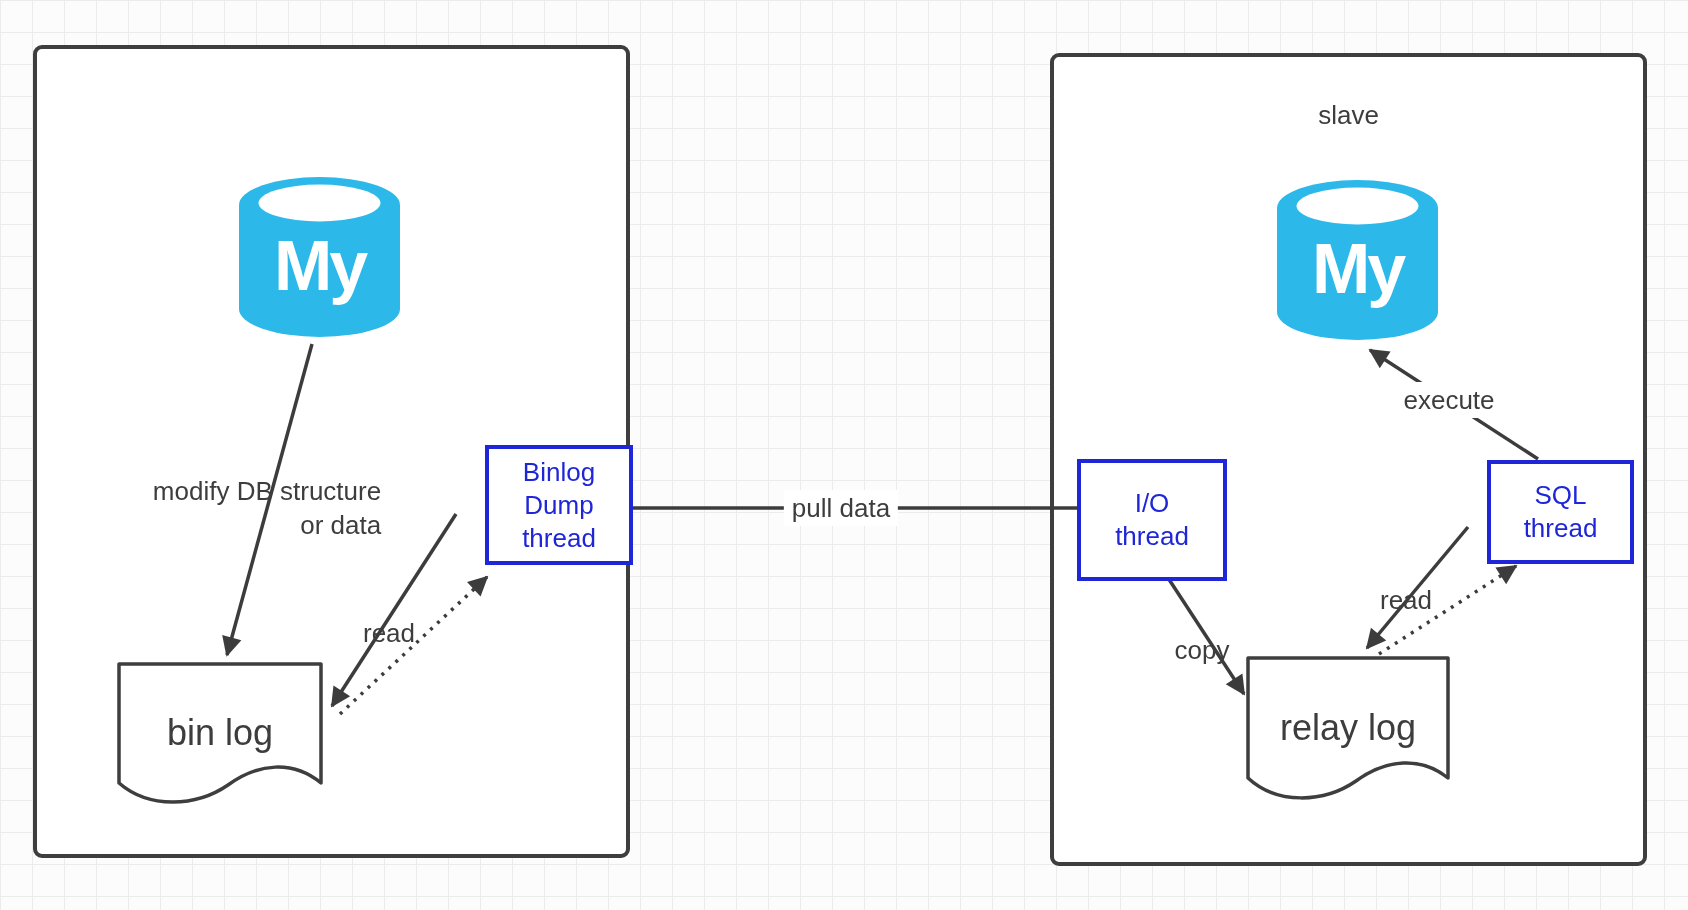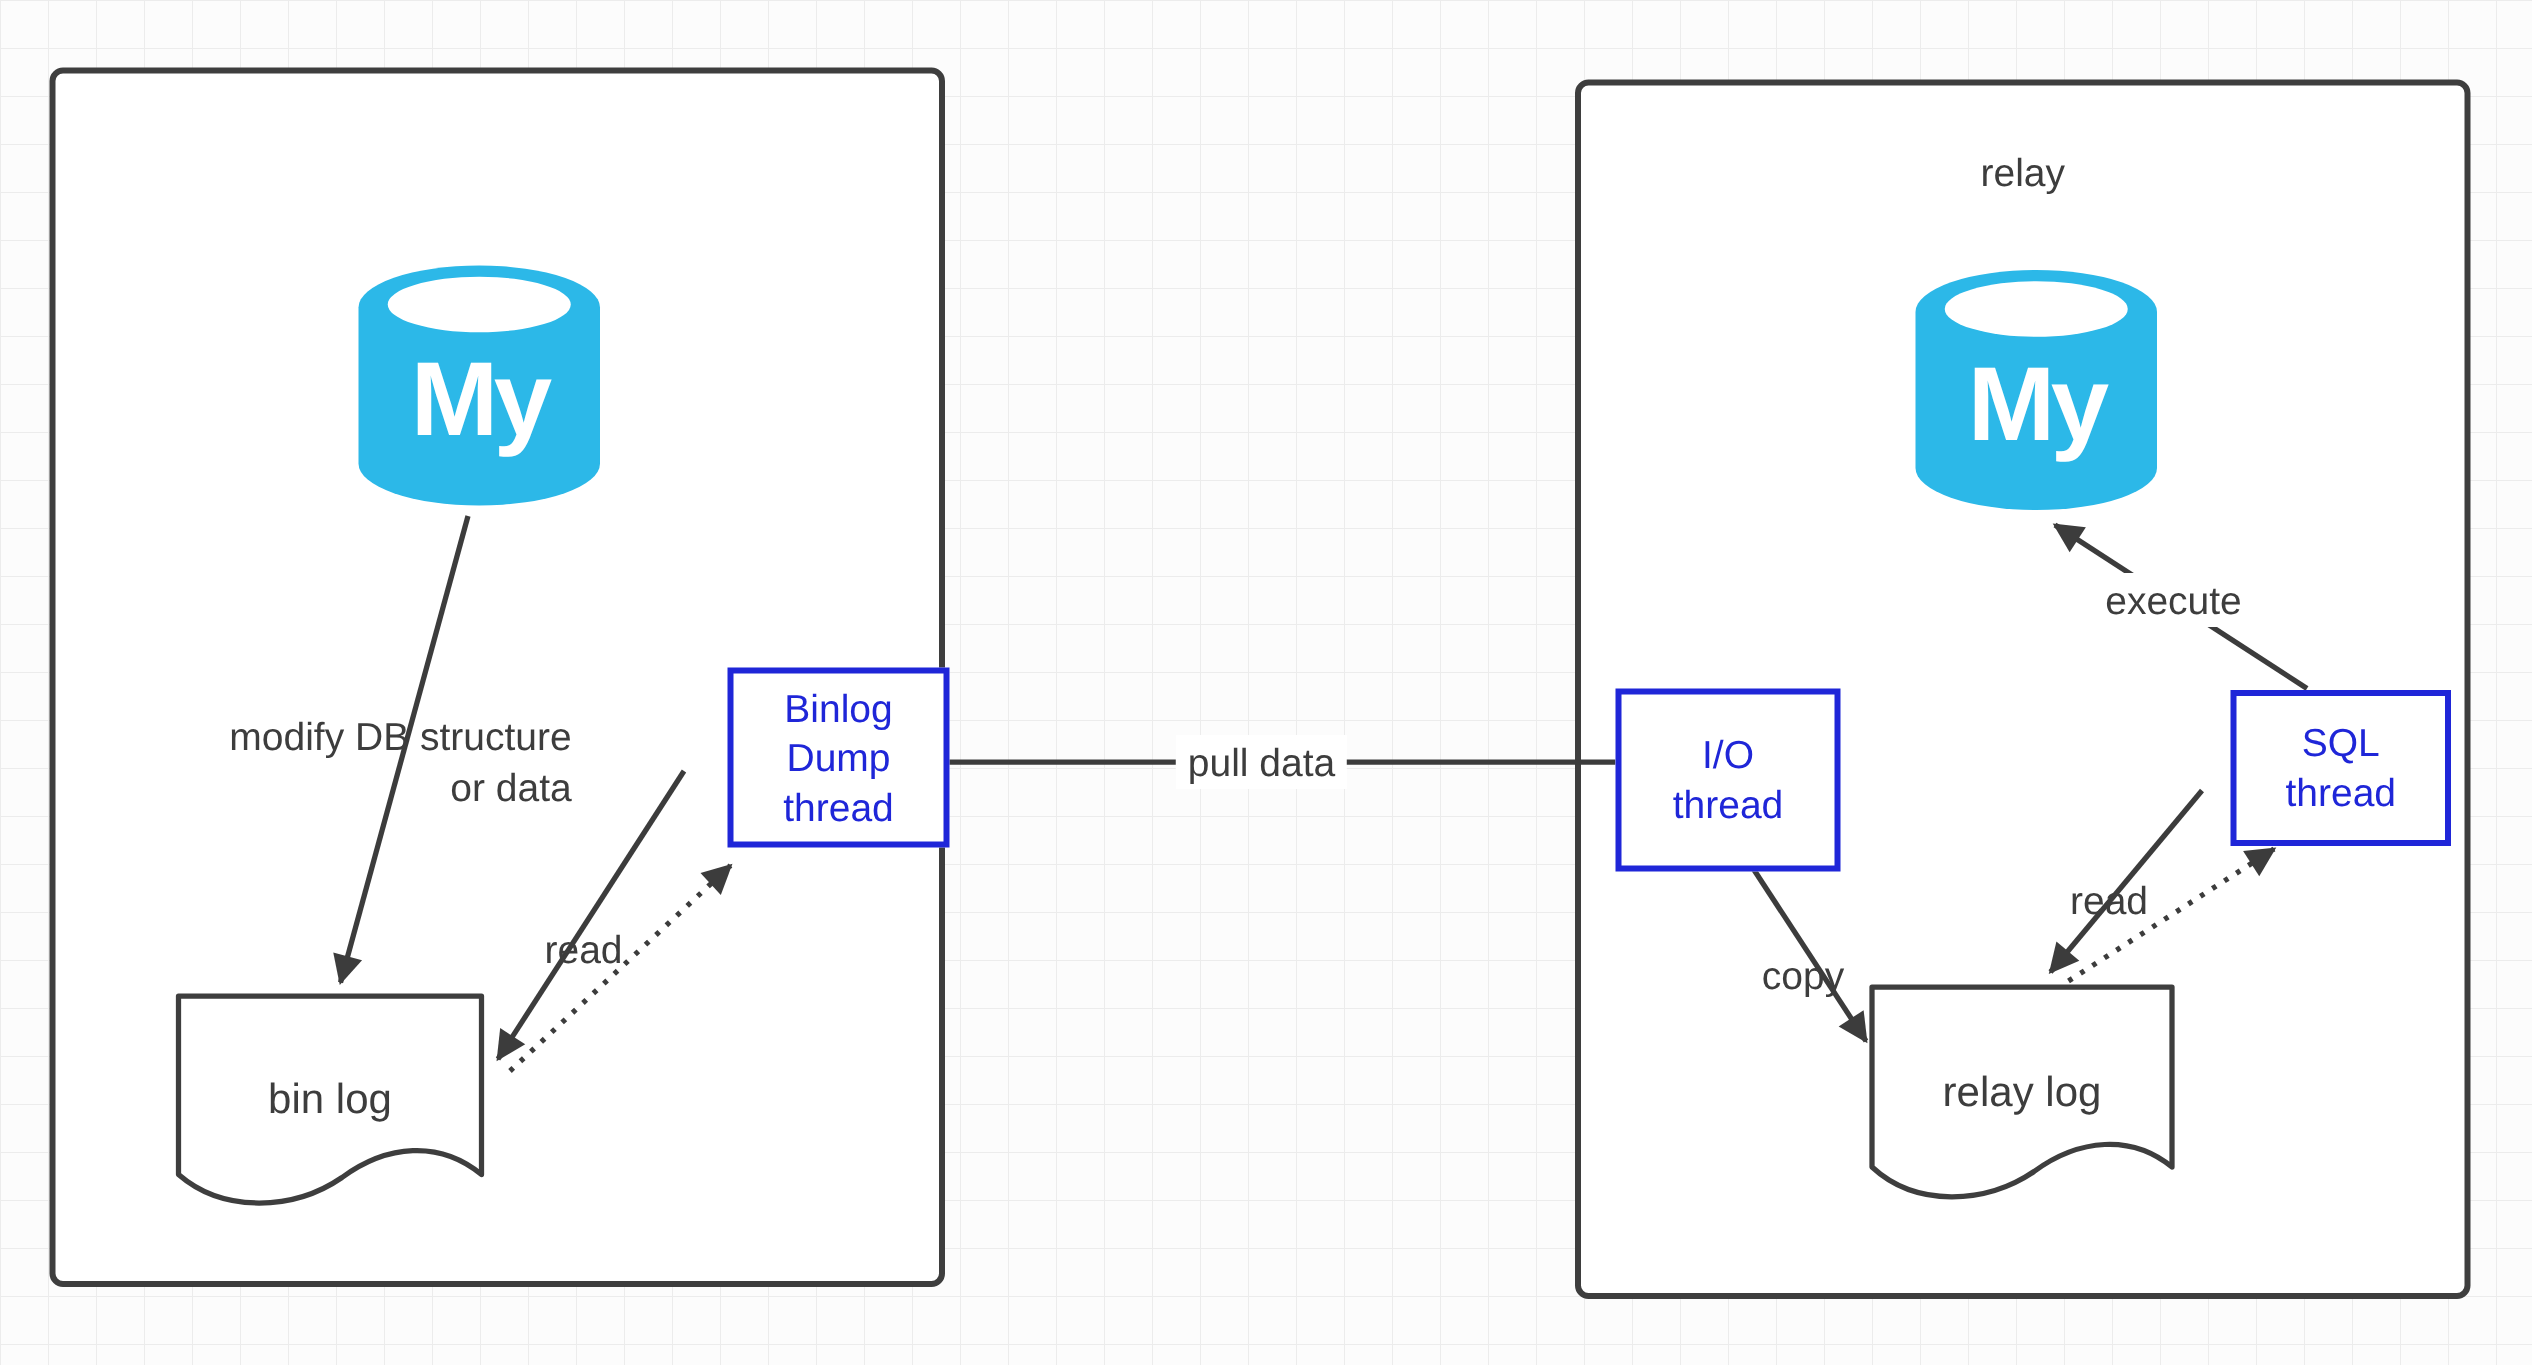--- a/index.html
+++ b/index.html
@@ -52,21 +52,21 @@
   .lbl{
     position:absolute;
     transform:translate(-50%,-50%);
     font-size:26px;
     line-height:34px;
     color:#3d3d3d;
     white-space:nowrap;
     text-align:center;
   }
   .lbl.bg{background:#ffffff;padding:1px 8px;}
-  .doc-lbl{font-size:28px;}
+  .doc-lbl{font-size:36px;}
   svg.layer{position:absolute;left:0;top:0;width:1688px;height:910px;pointer-events:none;}
 </style>
 </head>
 <body>
 
 <div class="canvas">
 
   <div class="big-box" id="master-box"></div>
   <div class="big-box" id="slave-box"></div>
 
@@ -96,21 +96,21 @@
     <line x1="312" y1="344" x2="227" y2="655" stroke="#3c3c3c" stroke-width="3.5" marker-end="url(#ah)"></line>
     <line x1="456" y1="514" x2="332" y2="706" stroke="#3c3c3c" stroke-width="3.5" marker-end="url(#ah)"></line>
     <line x1="340" y1="714" x2="487" y2="577" stroke="#3c3c3c" stroke-width="3.5" stroke-dasharray="3 6.5" marker-end="url(#ah)"></line>
     <line x1="1077" y1="508" x2="614" y2="508" stroke="#3c3c3c" stroke-width="3.5" marker-end="url(#ah)"></line>
     <line x1="1155" y1="558" x2="1244" y2="694" stroke="#3c3c3c" stroke-width="3.5" marker-end="url(#ah)"></line>
     <line x1="1468" y1="527" x2="1367" y2="648" stroke="#3c3c3c" stroke-width="3.5" marker-end="url(#ah)"></line>
     <line x1="1379" y1="654" x2="1516" y2="566" stroke="#3c3c3c" stroke-width="3.5" stroke-dasharray="3 6.5" marker-end="url(#ah)"></line>
     <line x1="1538" y1="459" x2="1370" y2="350" stroke="#3c3c3c" stroke-width="3.5" marker-end="url(#ah)"></line>
   </svg>
 
-  <div class="box-title" id="slave-title">relay</div>
+  <div class="box-title" id="slave-title">slave</div>
 
   <div class="node-blue" id="binlog-dump-thread">
     <span>Binlog</span>
     <span>Dump</span>
     <span>thread</span>
   </div>
   <div class="node-blue" id="io-thread">
     <span>I/O</span>
     <span>thread</span>
   </div>

